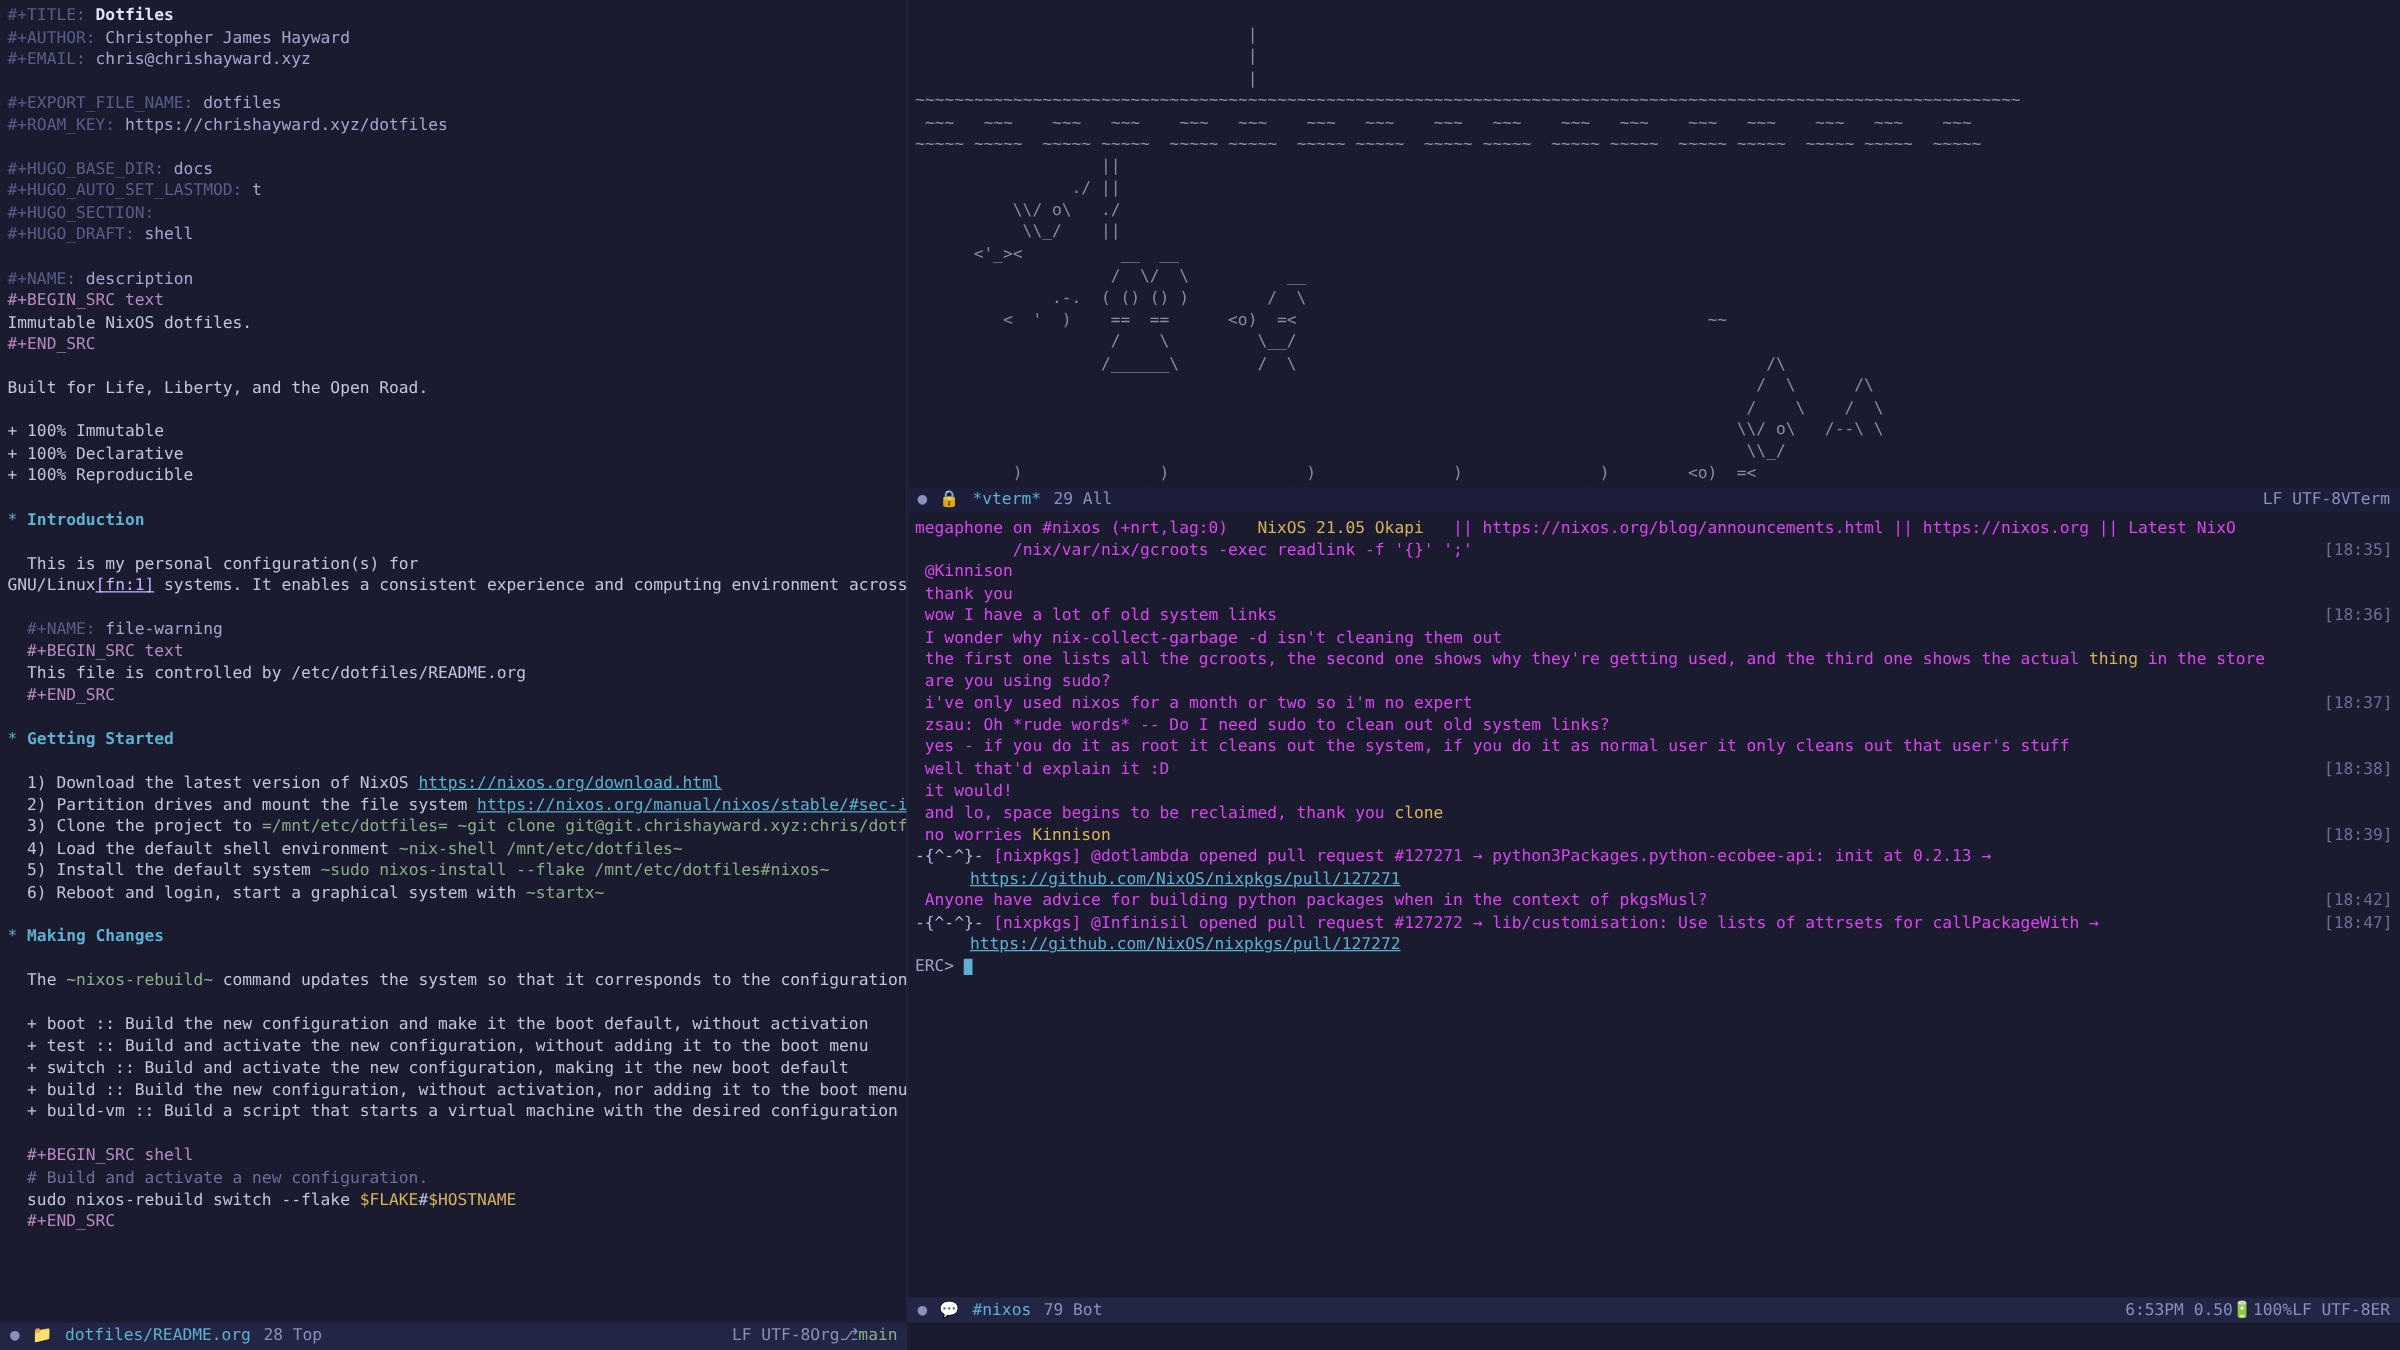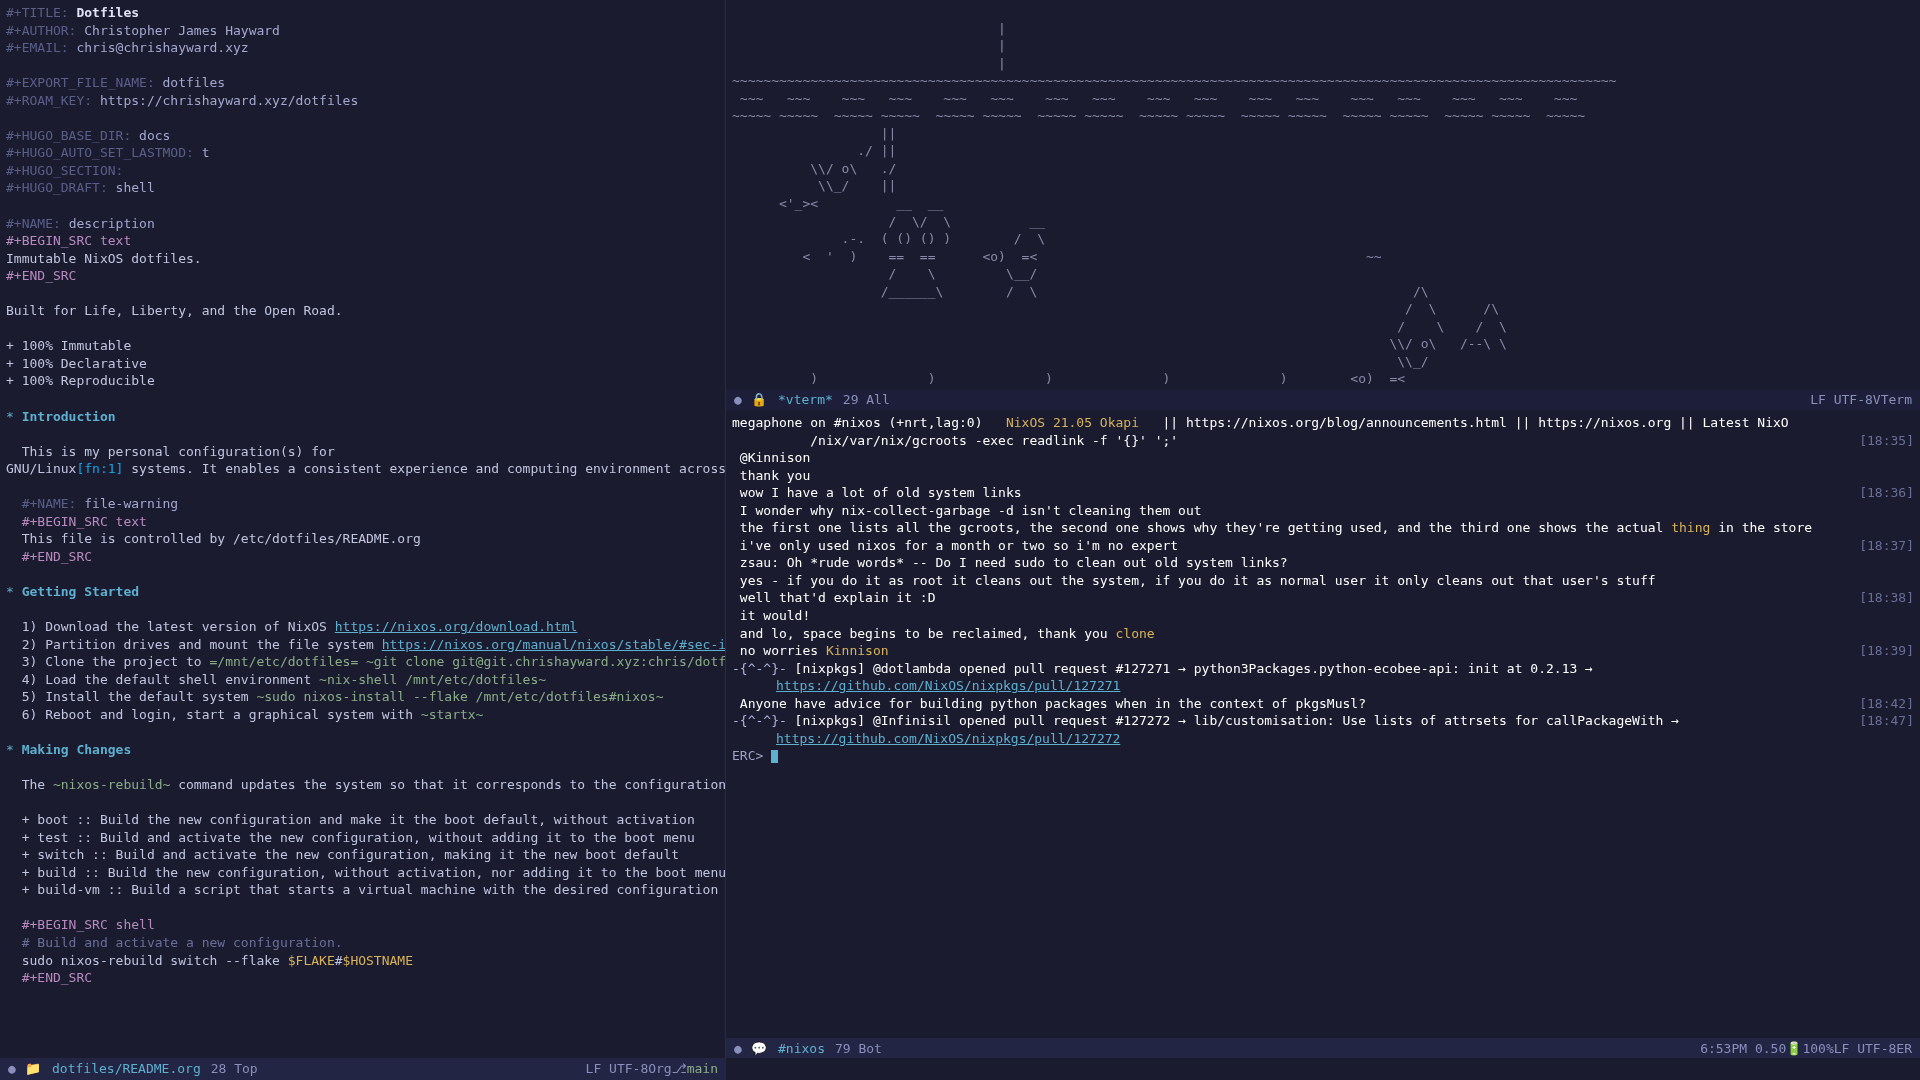--- a/index.html
+++ b/index.html
@@ -11,29 +11,29 @@
   .chat-pane { overflow:hidden; padding:4px 6px; }
   .modeline { background:#232545; color:#8a8fbb; padding:2px 8px; font-size:13px; display:flex; align-items:center; gap:10px; }
   .modeline.dark { background:#1d1f3a;}
   .modeline .right { margin-left:auto; display:flex; }
   .kw { color:#5a5f8a; }
   .title-val { color:#e0e3f8; font-weight:bold; }
   .val { color:#a3a8d0; }
   .heading { color:#5eb0d0; font-weight:bold; }
   .star { color:#5eb0d0; }
   .link { color:#5eb0d0; text-decoration:underline; }
-  .fn { color:#0ea5e9; }
+  .fn { color:#c4b5fd;text-decoration:underline; }
   .code-inline { color:#8aad88; }
   .cmd { color:#8aad88; }
   .varname { color:#d8b35a; }
   .comment { color:#6a6f9a; }
   .src-begin { color:#b98ac0; }
   .nick-k { color:#b0b5e0; }
   .ts { color:#6a6f9a; float:right; }
-  .msg { color:#ffffff; }
+  .msg { color:#d946ef; }
   .hl { color:#d8b35a; }
   .erc-prompt { color:#9da2c8; }
   .erc-cursor { background:#5eb0d0; width:7px; height:13px; display:inline-block; vertical-align:middle;}
   pre { font-family:inherit; }
   .chat-line { white-space:pre-wrap; position:relative; padding-left:44px; text-indent:-44px; padding-right:60px;}
   .chat-line .ts { position:absolute; right:0; top:0; }
   .branch { color:#8aad88; }
   .badge { color:#5eb0d0; }
 </style>
 </head>
@@ -144,20 +144,21 @@
     <div class="chat-pane">
       <div class="chat-line"><span class="msg">megaphone on #nixos (+nrt,lag:0) </span><span class="hl">  NixOS 21.05 Okapi  </span><span class="msg"> || https://nixos.org/blog/announcements.html || https://nixos.org || Latest NixO</span></div>
       <div class="chat-line"><span class="msg">          </span><span class="msg">/nix/var/nix/gcroots -exec readlink -f '{}' ';'</span><span class="ts">[18:35]</span></div>
 
       <div id="chat-lines">
           <div class="chat-line"><span class="nick-k"><zsau></zsau></span><span class="msg"> @Kinnison</span></div>
           <div class="chat-line"><span class="nick-k"><kinnison></kinnison></span><span class="msg"> thank you</span></div>
           <div class="chat-line"><span class="nick-k"><kinnison></kinnison></span><span class="msg"> wow I have a lot of old system links</span><span class="ts">[18:36]</span></div>
           <div class="chat-line"><span class="nick-k"><kinnison></kinnison></span><span class="msg"> I wonder why nix-collect-garbage -d isn't cleaning them out</span></div>
           <div class="chat-line"><span class="nick-k"><zsau></zsau></span><span class="msg"> the first one lists all the gcroots, the second one shows why they're getting used, and the third one shows the actual </span><span class="hl">thing</span><span class="msg"> in the store</span></div>
+          <div class="chat-line"><span class="nick-k"><zsau></zsau></span><span class="msg"> are you using sudo?</span></div>
           <div class="chat-line"><span class="nick-k"><zsau></zsau></span><span class="msg"> i've only used nixos for a month or two so i'm no expert</span><span class="ts">[18:37]</span></div>
           <div class="chat-line"><span class="nick-k"><kinnison></kinnison></span><span class="msg"> zsau: Oh *rude words* -- Do I need sudo to clean out old system links?</span></div>
           <div class="chat-line"><span class="nick-k"><zsau></zsau></span><span class="msg"> yes - if you do it as root it cleans out the system, if you do it as normal user it only cleans out that user's stuff</span></div>
           <div class="chat-line"><span class="nick-k"><kinnison></kinnison></span><span class="msg"> well that'd explain it :D</span><span class="ts">[18:38]</span></div>
           <div class="chat-line"><span class="nick-k"><zsau></zsau></span><span class="msg"> it would!</span></div>
           <div class="chat-line"><span class="nick-k"><kinnison></kinnison></span><span class="msg"> and lo, space begins to be reclaimed, thank you </span><span class="hl">clone</span></div>
           <div class="chat-line"><span class="nick-k"><zsau></zsau></span><span class="msg"> no worries </span><span class="hl">Kinnison</span><span class="ts">[18:39]</span></div>
           <div class="chat-line"><span class="nick-k">-{^-^}-</span><span class="msg"> [nixpkgs] @dotlambda opened pull request #127271 → python3Packages.python-ecobee-api: init at 0.2.13 → </span><span class="link">https://github.com/NixOS/nixpkgs/pull/127271</span></div>
           <div class="chat-line"><span class="nick-k"><orion></orion></span><span class="msg"> Anyone have advice for building python packages when in the context of pkgsMusl?</span><span class="ts">[18:42]</span></div>
           <div class="chat-line"><span class="nick-k">-{^-^}-</span><span class="msg"> [nixpkgs] @Infinisil opened pull request #127272 → lib/customisation: Use lists of attrsets for callPackageWith → </span><span class="link">https://github.com/NixOS/nixpkgs/pull/127272</span><span class="ts">[18:47]</span></div>

